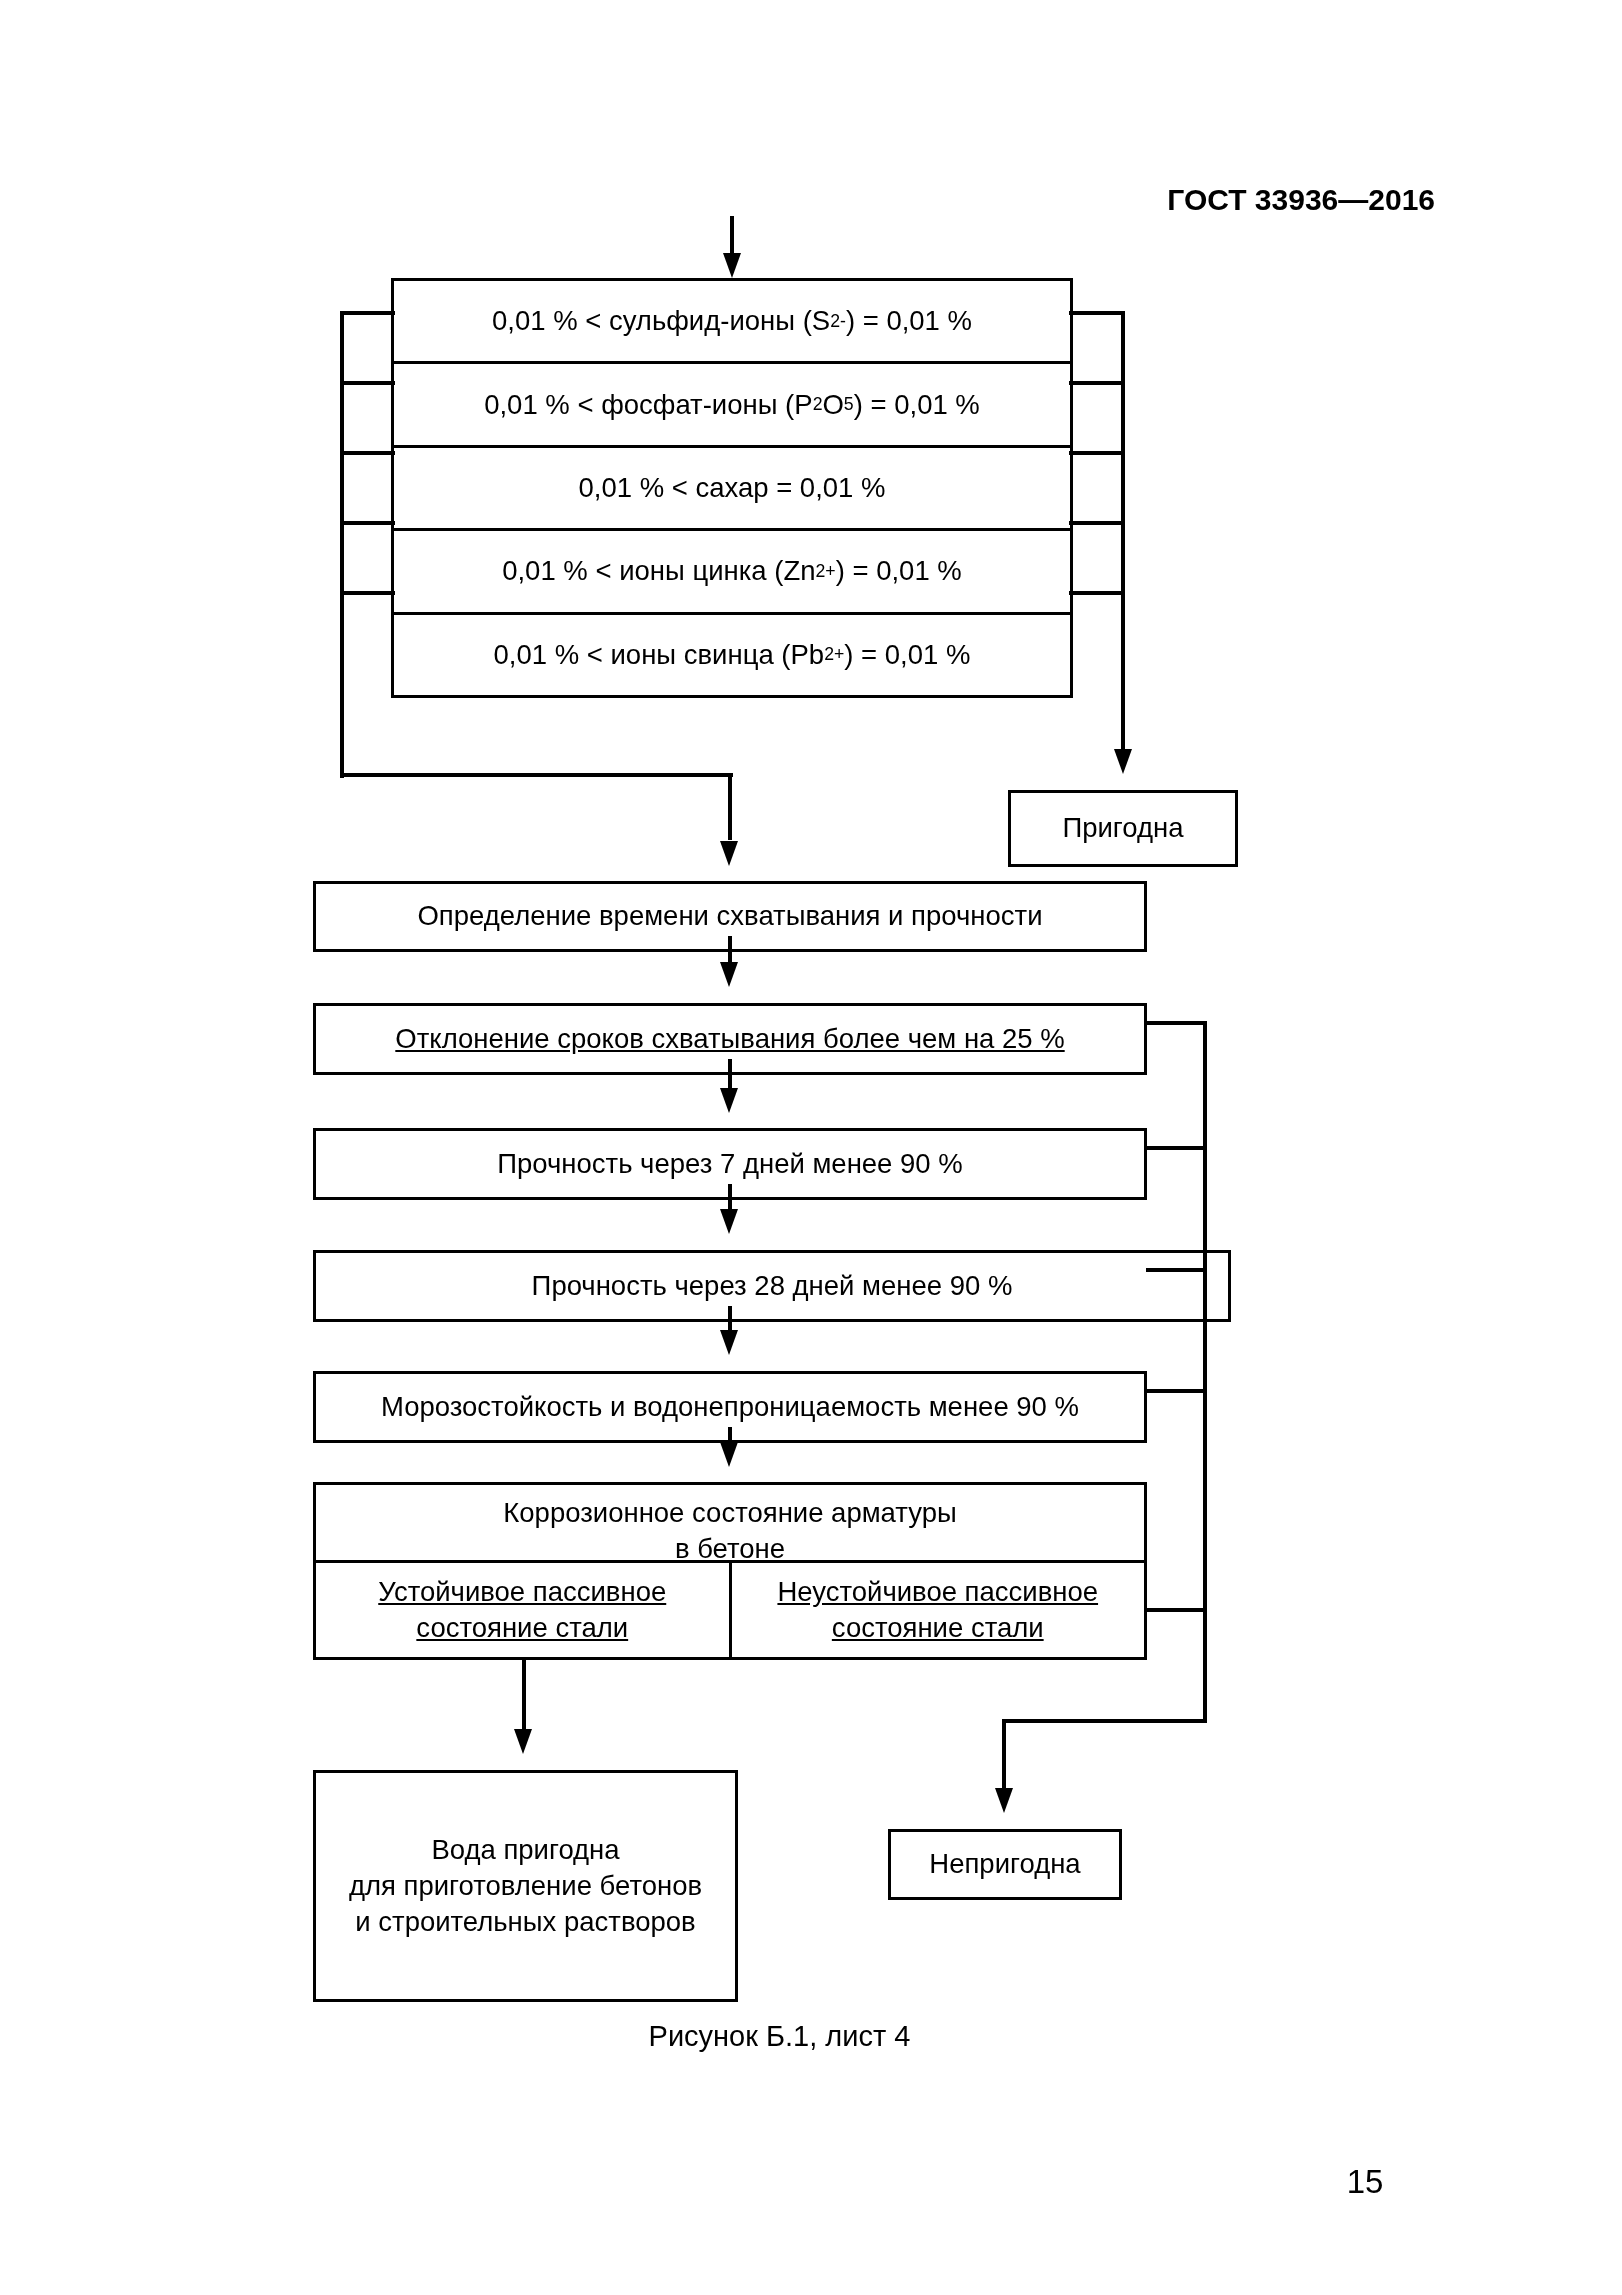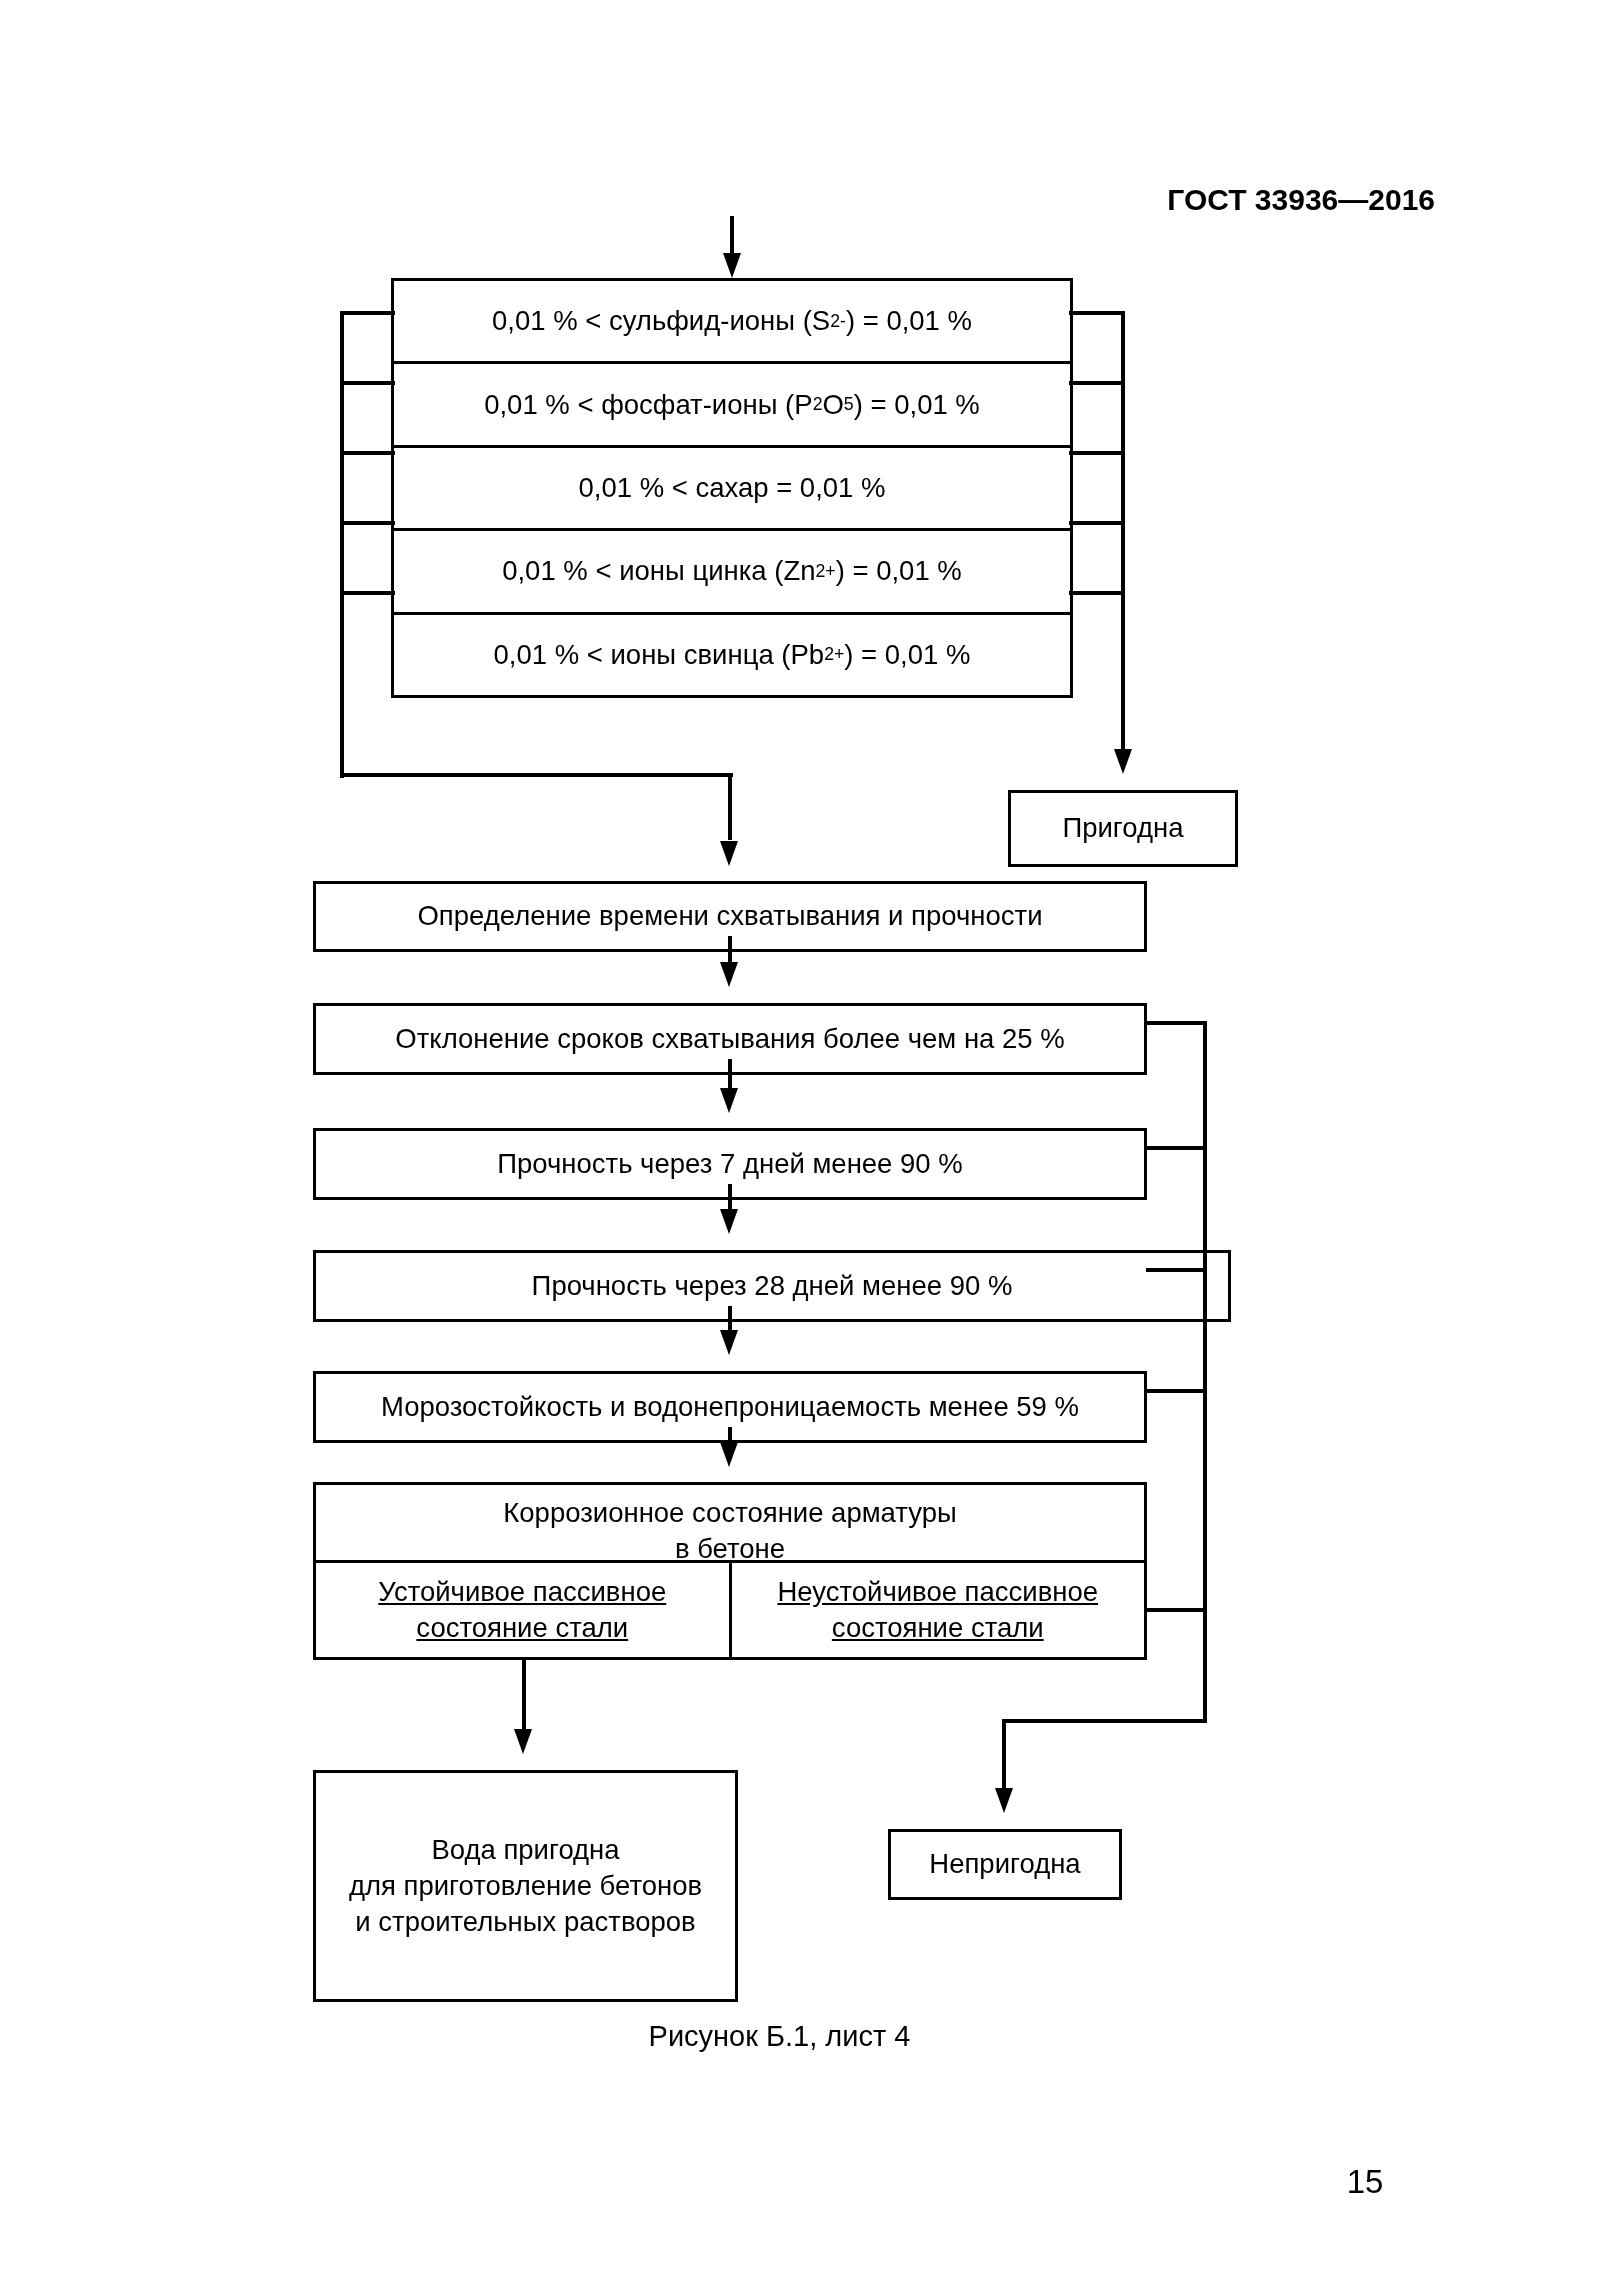--- a/index.html
+++ b/index.html
@@ -83,24 +83,24 @@
   <div class="abs hline" style="left:1069px;top:381px;width:56px;"></div>
   <div class="abs hline" style="left:1069px;top:451px;width:56px;"></div>
   <div class="abs hline" style="left:1069px;top:521px;width:56px;"></div>
   <div class="abs hline" style="left:1069px;top:591px;width:56px;"></div>
   <div class="abs ah" style="left:1114px;top:749px;"></div>
 </div>
 
 <div class="abs box" style="left:1008px;top:774px;width:230px;height:77px;">Пригодна</div>
 
 <div class="abs box" style="left:313px;top:865px;width:834px;height:71px;">Определение времени схватывания и прочности</div>
-<div class="abs box" style="left:313px;top:987px;width:834px;height:72px;">Отклонение сроков схватывания более чем на 25 %</div>
+<div class="abs box" style="left:313px;top:987px;width:834px;height:72px;text-decoration:underline;">Отклонение сроков схватывания более чем на 25 %</div>
 <div class="abs box" style="left:313px;top:1112px;width:834px;height:72px;">Прочность через 7 дней менее 90 %</div>
 <div class="abs box" style="left:313px;top:1234px;width:918px;height:72px;text-align:right;">Прочность через 28 дней менее 90 %</div>
-<div class="abs box" style="left:313px;top:1355px;width:834px;height:72px;">Морозостойкость и водонепроницаемость менее 59 %</div>
+<div class="abs box" style="left:313px;top:1355px;width:834px;height:72px;">Морозостойкость и водонепроницаемость менее 90 %</div>
 <div class="abs box" style="left:313px;top:1466px;width:834px;height:98px;">Коррозионное состояние арматуры
 в бетоне</div>
 
 <div>
   <div class="abs vline" style="left:728px;top:936px;height:26px;"></div>
   <div class="abs ah" style="left:720px;top:962px;"></div>
   <div class="abs vline" style="left:728px;top:1059px;height:29px;"></div>
   <div class="abs ah" style="left:720px;top:1088px;"></div>
   <div class="abs vline" style="left:728px;top:1184px;height:25px;"></div>
   <div class="abs ah" style="left:720px;top:1209px;"></div>

